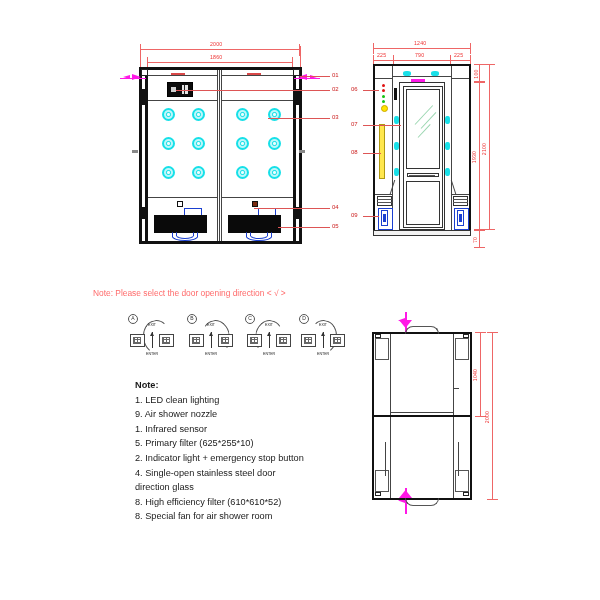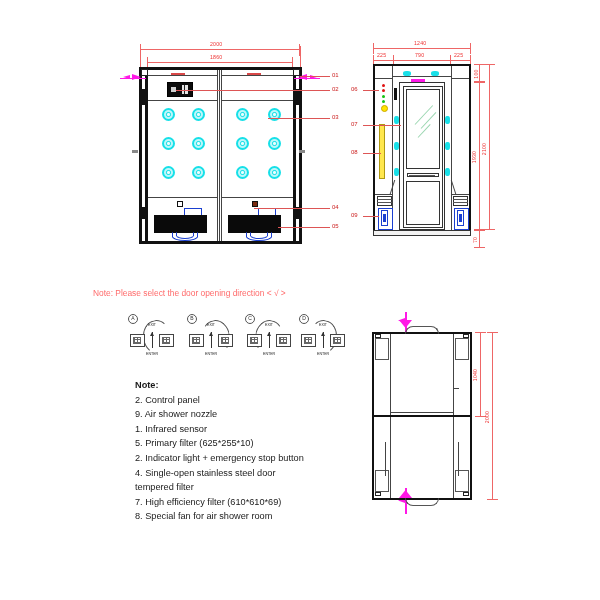--- a/index.html
+++ b/index.html
@@ -443,28 +443,28 @@
     <div class="hatch" style="left:7px;top:25px;width:8px;height:7px;"></div>
     <div class="wallseg" style="left:33px;top:22px;width:15px;height:13px;"></div>
     <div class="hatch" style="left:36px;top:25px;width:8px;height:7px;"></div>
     <div class="arrowup" style="left:26px;top:20px;height:16px;"></div>
     <div class="optlabel" style="left:22px;top:11px;">EXIT</div>
     <div class="optlabel" style="left:20px;top:40px;">ENTER</div>
   </div>
 
   <div class="abs notes" style="left:135px;top:378px;width:240px;">
     <div class="b">Note:</div>
-    <div>2. Control panel</div>
+    <div>1. LED clean lighting</div>
     <div>9. Air shower nozzle</div>
     <div>1. Infrared sensor</div>
     <div>5. Primary filter (625*255*10)</div>
     <div>2. Indicator light + emergency stop button</div>
     <div>4. Single-open stainless steel door</div>
-    <div>tempered filter</div>
-    <div>7. High efficiency filter (610*610*69)</div>
+    <div>direction glass</div>
+    <div>8. High efficiency filter (610*610*52)</div>
     <div>8. Special fan for air shower room</div>
   </div>
 
   <div class="abs" style="left:360px;top:300px;width:150px;height:230px;">
 
     <div class="abs" style="left:38px;top:12px;width:16px;height:22px;">
       <div class="abs magenta" style="left:7px;top:0;width:1.6px;height:22px;"></div>
       <div class="abs magenta" style="left:1px;top:8px;width:13px;height:8px;clip-path:polygon(50% 100%,0 0,100% 0);"></div>
       <div class="abs magenta" style="left:0;top:6px;width:7px;height:5px;clip-path:polygon(100% 0,0 50%,100% 100%);"></div>
     </div>

